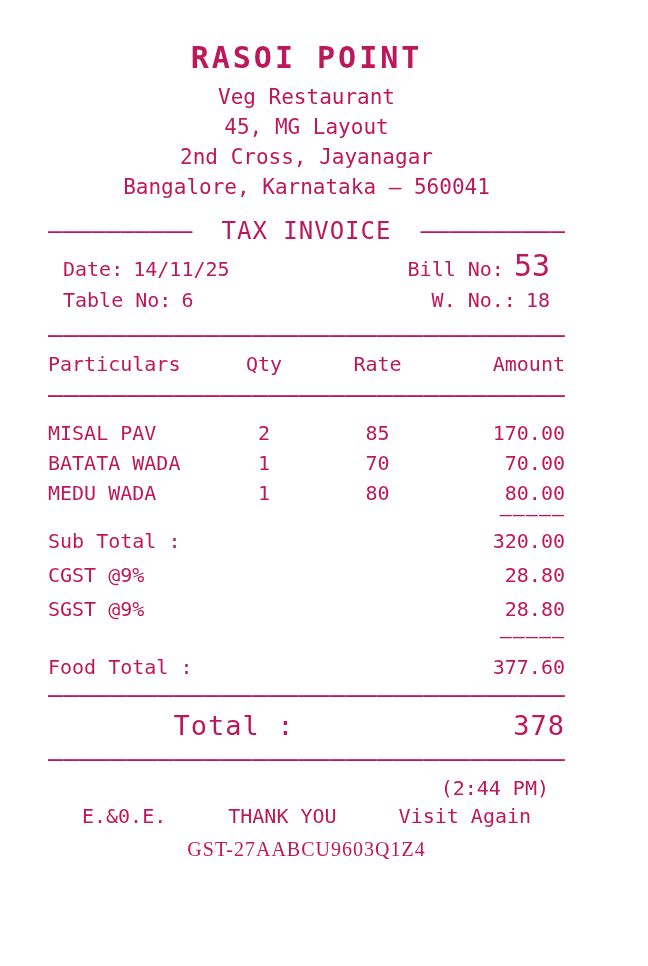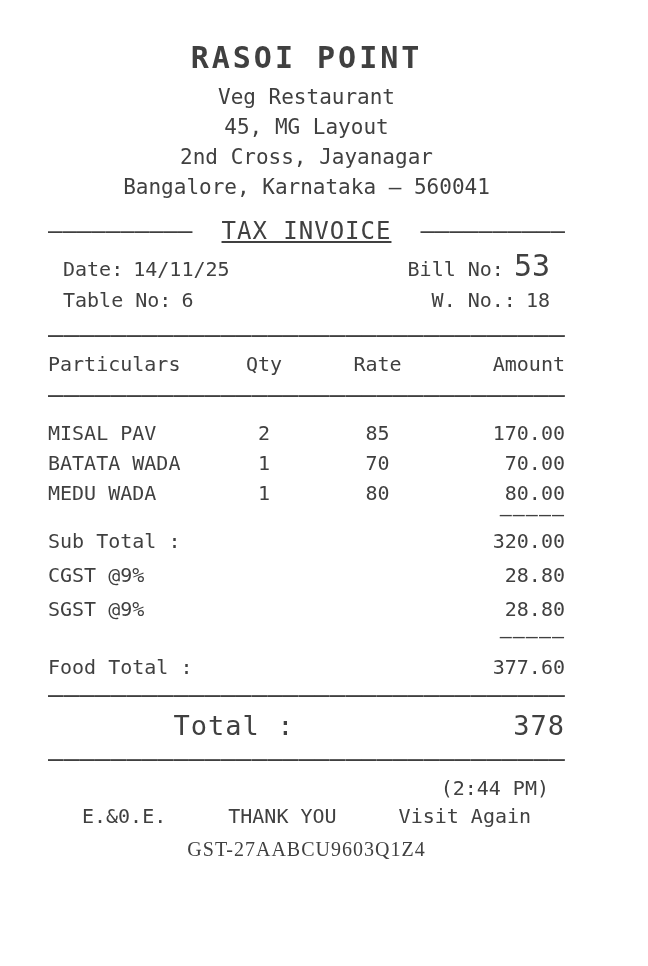--- a/index.html
+++ b/index.html
@@ -33,21 +33,21 @@
   .tax-line {
     display: flex;
     justify-content: space-between;
     align-items: center;
     font-size: 24px;
     line-height: 30px;
     margin-top: 14px;
     overflow: hidden;
   }
   .tax-line .dash-run { flex: 0 1 auto; overflow: hidden; }
-  .tax-line .invoice-title { padding: 0 8px; letter-spacing: 1px; text-decoration: underline; }
+  .tax-line .invoice-title { padding: 0 8px; letter-spacing: 1px; }
   .meta-row {
     display: flex;
     justify-content: space-between;
     align-items: baseline;
     padding: 0 15px;
     gap: 10px;
   }
   .meta-row.first { height: 40px; align-items: baseline; margin-top: 2px; }
   .meta-row.second { height: 34px; }
   .meta-left, .meta-right { display: flex; align-items: baseline; gap: 10px; }
@@ -106,21 +106,21 @@
     text-align: center;
     line-height: 30px;
     margin-top: 4px;
     letter-spacing: 1px;
     font-family: Liberation Serif, serif;
   }
 </style>
 </head>
 <body style="background: rgb(255, 255, 255);">
 
-<div class="receipt" style="color: #404040; margin-left: 48px;">
+<div class="receipt" style="color: #be185d; margin-left: 48px;">
 
   <div class="restaurant-name">RASOI POINT</div>
   <div class="addr-block">
     <div class="addr-line">Veg Restaurant</div>
     <div class="addr-line">45, MG Layout</div>
     <div class="addr-line">2nd Cross, Jayanagar</div>
     <div class="addr-line">Bangalore, Karnataka — 560041</div>
   </div>
 
   <div class="tax-line">

